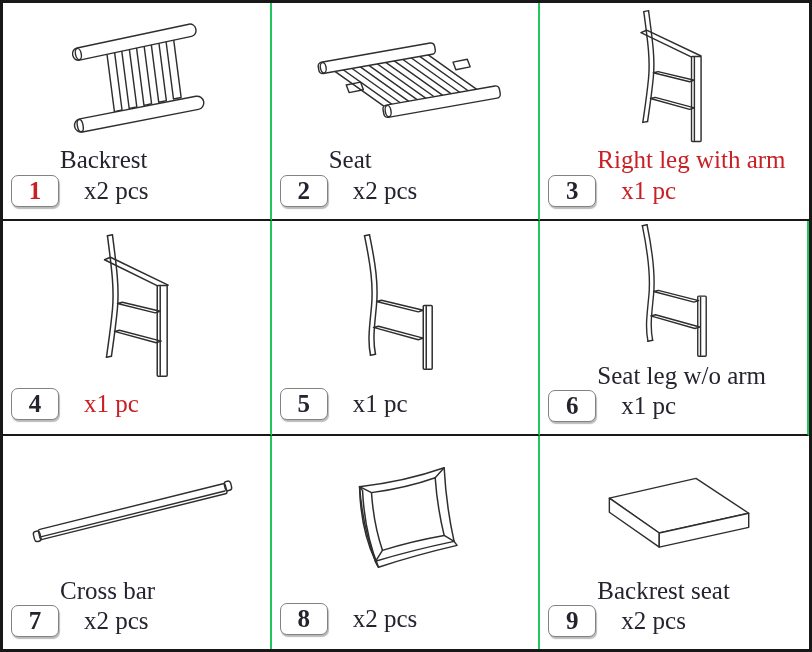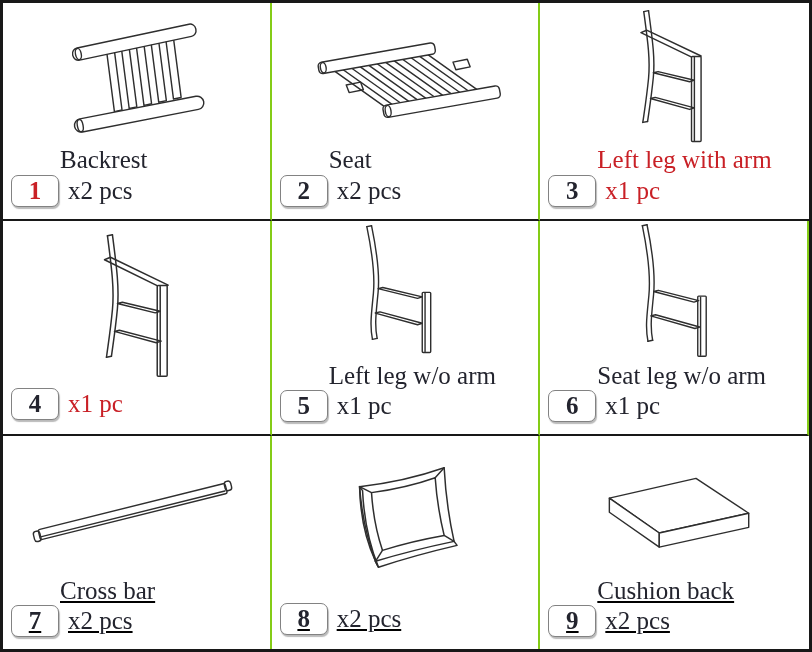--- a/index.html
+++ b/index.html
@@ -7,27 +7,27 @@
     width:812px;height:652px;box-sizing:border-box;
     border:3px solid #181818;
     display:grid;
     grid-template-columns:1fr 1fr 1fr;
     grid-template-rows:218px 215px 1fr;
     font-family:"Liberation Serif","DejaVu Serif",serif;
     background:#fff;
   }
   .cell{
     box-sizing:border-box;
-    border-right:2px solid #84cc16;
+    border-right:2px solid #22c55e;
     border-bottom:2px solid #181818;
     display:flex;flex-direction:column;
     overflow:hidden;background:#fff;
   }
   .cell.last-col{border-right:none;}
-  .cell.last-row{border-bottom:none;text-decoration:underline;}
+  .cell.last-row{border-bottom:none;}
   .fig{flex:1 1 auto;display:flex;align-items:center;justify-content:center;min-height:0;}
   .fig svg{width:100%;height:100%;display:block;}
   .part-label{
     height:30px;line-height:28px;
     padding-left:57px;
     font-size:25px;color:var(--ink);
     white-space:nowrap;
   }
   .qty-row{
     height:40px;display:flex;align-items:flex-start;
@@ -35,21 +35,21 @@
   }
   .num-box{
     width:46px;height:30px;flex:0 0 auto;
     border:1.5px solid #828282;border-radius:7px;
     box-shadow:1px 2px 1px rgba(130,130,130,.55);
     background:#fff;
     display:flex;align-items:center;justify-content:center;
     font-size:25px;font-weight:bold;color:var(--ink);
   }
   .qty{
-    margin-left:9px;font-size:25px;color:var(--ink);
+    margin-left:25px;font-size:25px;color:var(--ink);
     line-height:32px;white-space:nowrap;
   }
   .red{color:var(--red) !important;}
   svg path,svg rect,svg line,svg ellipse{
     fill:none;stroke:#2e2e2e;stroke-width:1.5;
     stroke-linejoin:round;stroke-linecap:round;
   }
   svg .solid{fill:#ffffff;}
 </style>
 </head>
@@ -121,21 +121,21 @@
         <path d="M102,9 C106,39 109,59 107,79 C105,99 103,111 101,125"></path>
         <path d="M102,9 L107,8"></path>
           <path d="M101,125 L106,124"></path>
         <path d="M99,31 l6,-2.5 l57,27 l-6,3 z"></path>
         <rect class="solid" x="152" y="56" width="10" height="89" rx="1"></rect>
         <line x1="155" y1="57" x2="155" y2="144"></line>
         <path d="M112,73 l5,-1.2 l38,9 l-5,1.6 z"></path>
         <path d="M109,100 l5,-1.2 l41,11 l-5,1.6 z"></path>
       </svg>
     </div>
-    <div class="part-label red">Left leg with arm</div>
+    <div class="part-label red">Right leg with arm</div>
     <div class="qty-row">
       <span class="num-box">
           <span>3</span>
         </span>
       <span class="qty red">x1 pc</span>
     </div>
   </div>
 
   <div class="cell">
     <div class="fig">
@@ -165,21 +165,20 @@
         <path d="M98,5 C104,34 107,55 105,76 C103,97 101,110 104,125"></path>
         <path d="M93,6 C99,35 102,56 100,77 C98,98 96,111 99,126"></path>
         <path d="M93,6 L98,5"></path>
           <path d="M99,126 L104,125"></path>
         <rect class="solid" x="152" y="76" width="9" height="64" rx="1"></rect>
         <line x1="155" y1="77" x2="155" y2="139"></line>
         <path d="M105,72 l5,-1.2 l42,10 l-5,1.6 z"></path>
         <path d="M102,98 l5,-1.2 l45,12 l-5,1.6 z"></path>
       </svg>
     </div>
-    <div class="part-label">Left leg w/o arm</div>
     <div class="qty-row">
       <span class="num-box">
           <span>5</span>
         </span>
       <span class="qty">x1 pc</span>
     </div>
   </div>
 
   <div class="cell">
     <div class="fig">
@@ -245,21 +244,21 @@
   </div>
 
   <div class="cell last-col last-row">
     <div class="fig">
       <svg viewBox="0 0 268 150" preserveAspectRatio="xMidYMid meet">
         <path class="solid" d="M65,66 L157,45 L213,82 L118,103 Z"></path>
         <path class="solid" d="M65,66 L65,81 L118,118 L118,103 Z"></path>
         <path class="solid" d="M118,103 L118,118 L213,97 L213,82 Z"></path>
       </svg>
     </div>
-    <div class="part-label">Cushion back</div>
+    <div class="part-label">Backrest seat</div>
     <div class="qty-row">
       <span class="num-box">
           <span>9</span>
         </span>
       <span class="qty">x2 pcs</span>
     </div>
   </div>
 
 </div>
 

